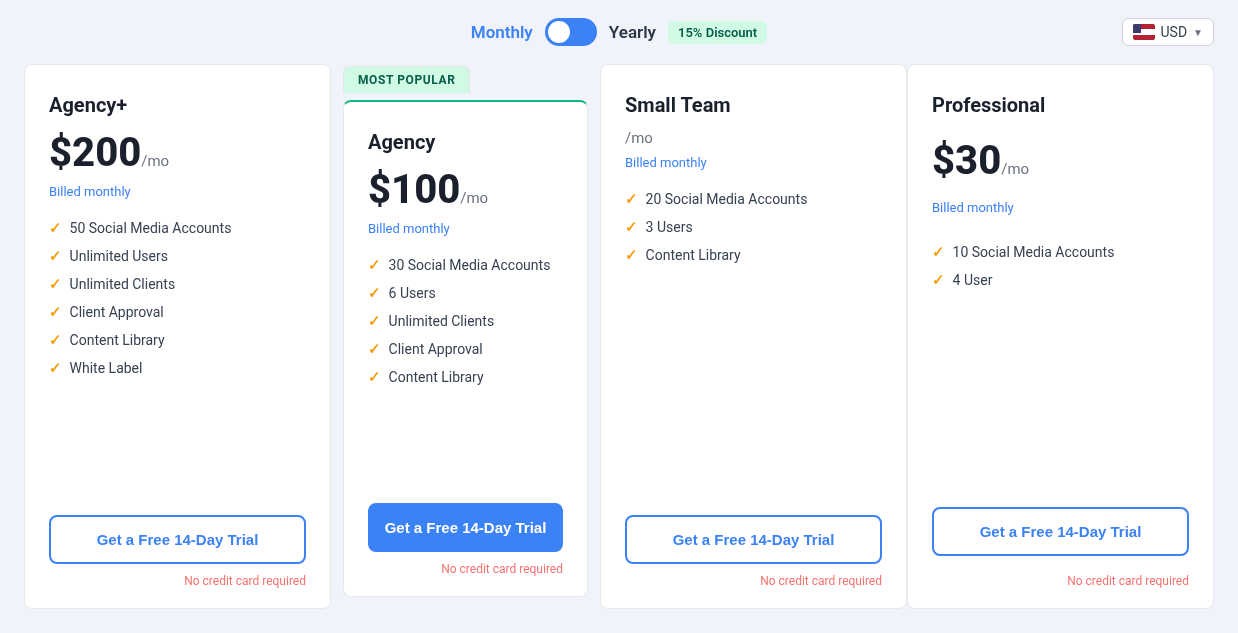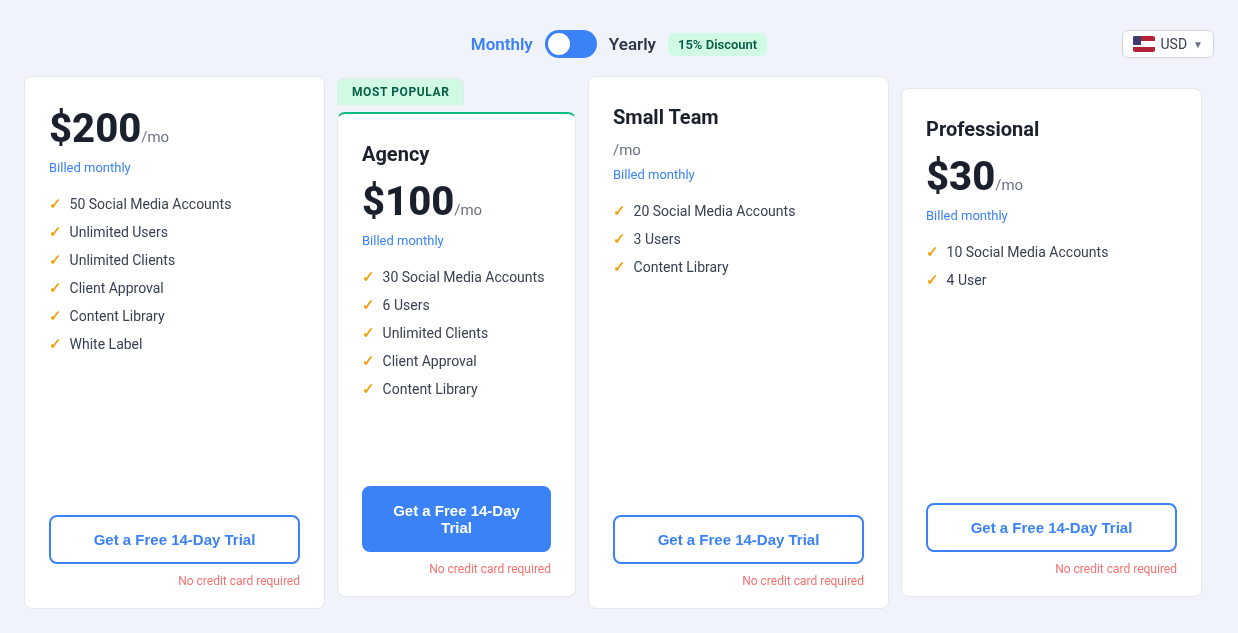--- a/index.html
+++ b/index.html
@@ -11,21 +11,20 @@
       flex-direction: column;
     }
 
     .top-bar {
       display: flex;
       align-items: center;
       justify-content: center;
       padding: 18px 24px;
       position: relative;
       background: #f0f4fa;
-      margin-top: 12px;
     }
 
     .billing-toggle {
       display: flex;
       align-items: center;
       gap: 12px;
     }
 
     .billing-label {
       font-size: 17px;
@@ -241,20 +240,21 @@
   </div>
   <div class="currency-selector">
     <div class="flag"></div>
     <span>USD</span>
     <span class="chevron-down">▼</span>
   </div>
 </div>
 
 <div class="plans-container" id="plans-container">
 <div class="plan-card" style="margin: 0px;">
+    <div class="plan-name">Agency+</div>
     <div class="plan-price">
       <span class="price-dollar">$200</span>
         <span class="price-period">/mo</span>
     </div>
     <div class="billed-note">Billed monthly</div>
     <ul class="features-list">
   <li>
           <span class="check-icon">✓</span>
           <span>50 Social Media Accounts</span>
         </li>
@@ -333,21 +333,21 @@
           <span>3 Users</span>
         </li>
         <li>
           <span class="check-icon">✓</span>
           <span>Content Library</span>
         </li>
       </ul>
     <button class="trial-button">Get a Free 14-Day Trial</button>
     <div class="no-credit">No credit card required</div>
   </div>
-    <div class="plan-card" style="margin: 12px;">
+    <div class="plan-card" style="margin: 0px; gap: 8px;">
     <div class="plan-name">Professional</div>
     <div class="plan-price">
       <span class="price-dollar">$30</span>
         <span class="price-period">/mo</span>
     </div>
     <div class="billed-note">Billed monthly</div>
     <ul class="features-list">
   <li>
           <span class="check-icon">✓</span>
           <span>10 Social Media Accounts</span>

